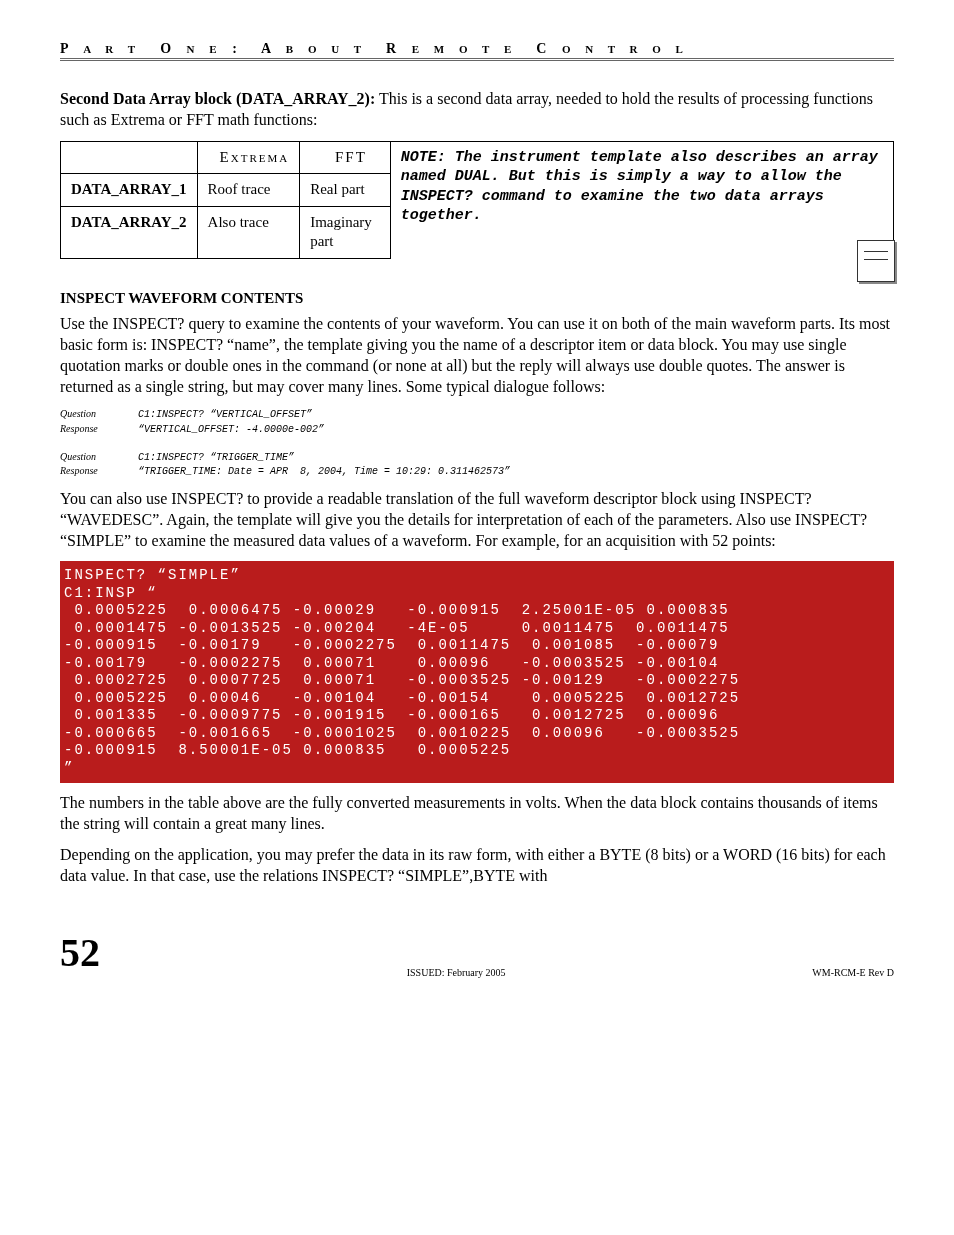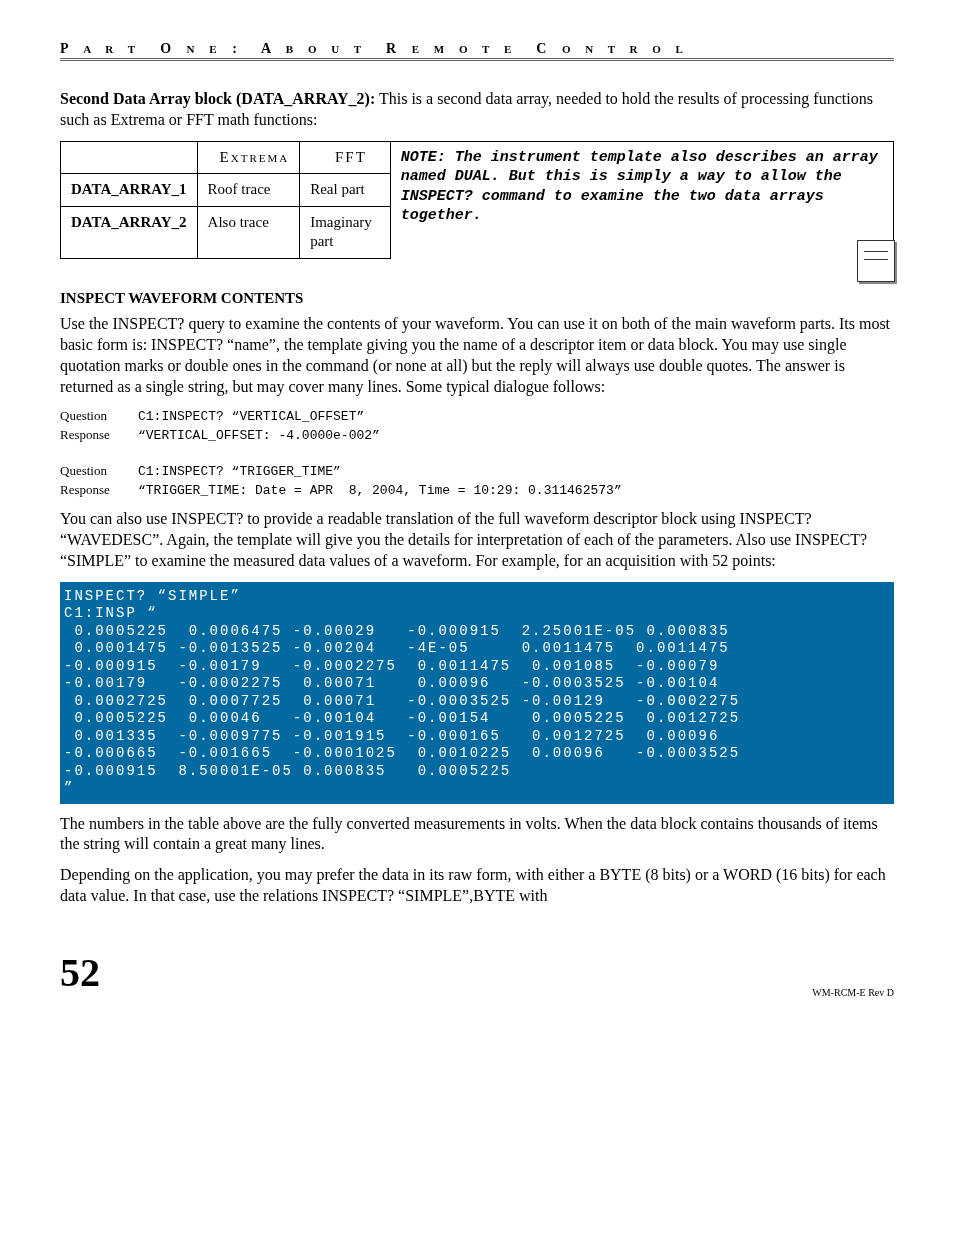--- a/index.html
+++ b/index.html
@@ -72,32 +72,33 @@
   }
   .page-icon::before { top: 10px; }
   .page-icon::after  { top: 18px; }
   .section-head {
     font-weight: bold;
     margin: 30px 0 6px 0;
     font-size: 15px;
   }
   .qa-block {
     font-family: "Courier New", monospace;
-    font-size: 13px;
+    font-size: 10px;
     white-space: pre;
     margin: 8px 0 10px 0;
     line-height: 1.35;
+    font-style: italic;
   }
   .qa-label {
     font-family: Garamond, "Times New Roman", serif;
     display: inline-block;
     width: 78px;
   }
   .terminal {
-    background: #0369a1;
+    background: #b91c1c;
     color: #fff;
     font-family: "Courier New", monospace;
     font-size: 14px;
     letter-spacing: 2px;
     padding: 6px 4px;
     white-space: pre;
     line-height: 1.25;
     margin: 10px 0;
     overflow: hidden;
   }
@@ -174,14 +175,15 @@
  0.001335  -0.0009775 -0.001915  -0.000165   0.0012725  0.00096
 -0.000665  -0.001665  -0.0001025  0.0010225  0.00096   -0.0003525
 -0.000915  8.50001E-05 0.000835   0.0005225
 ”</div>
 
 <p>The numbers in the table above are the fully converted measurements in volts. When the data block contains thousands of items the string will contain a great many lines.</p>
 <p>Depending on the application, you may prefer the data in its raw form, with either a BYTE (8 bits) or a WORD (16 bits) for each data value. In that case, use the relations INSPECT? “SIMPLE”,BYTE with</p>
 
 <div class="footer">
   <div class="page-num">52</div>
+  <div class="footer-center">ISSUED: February 2005</div>
   <div class="footer-right">WM-RCM-E Rev D</div>
 </div>
 
 </body></html>

